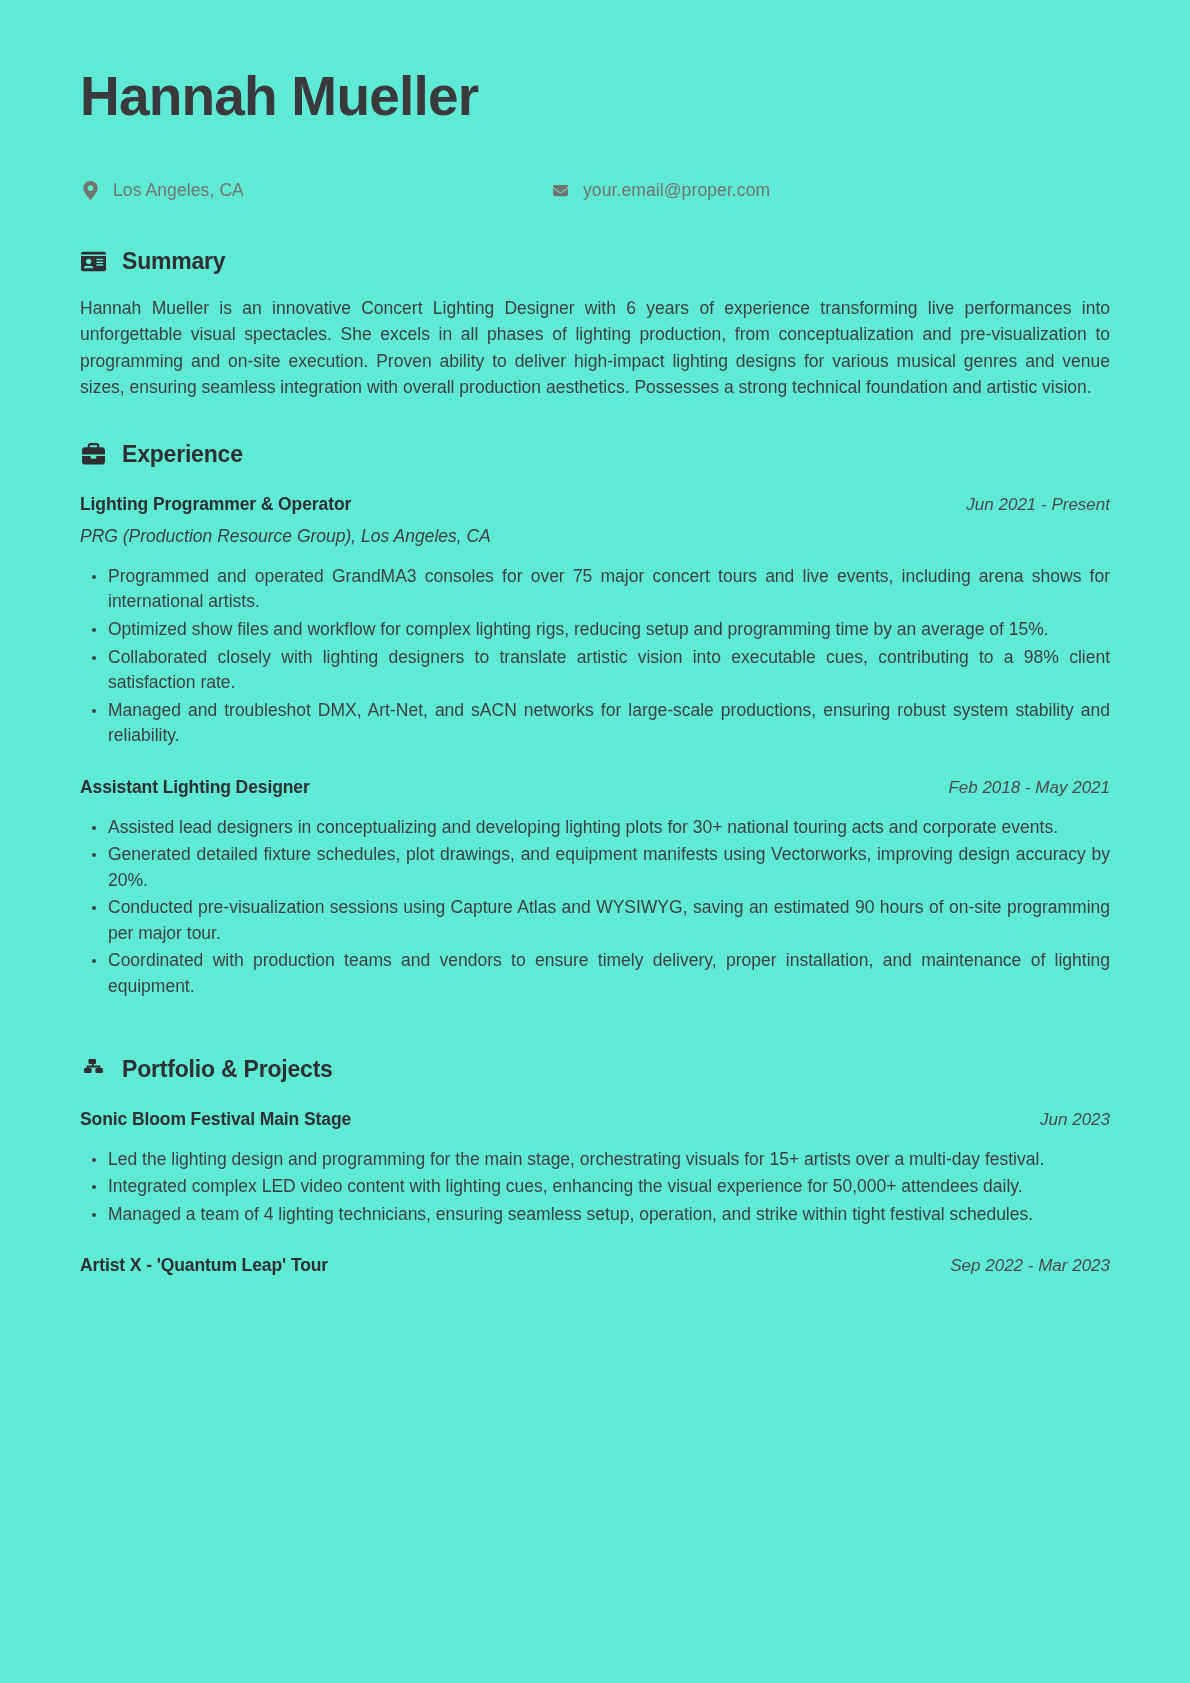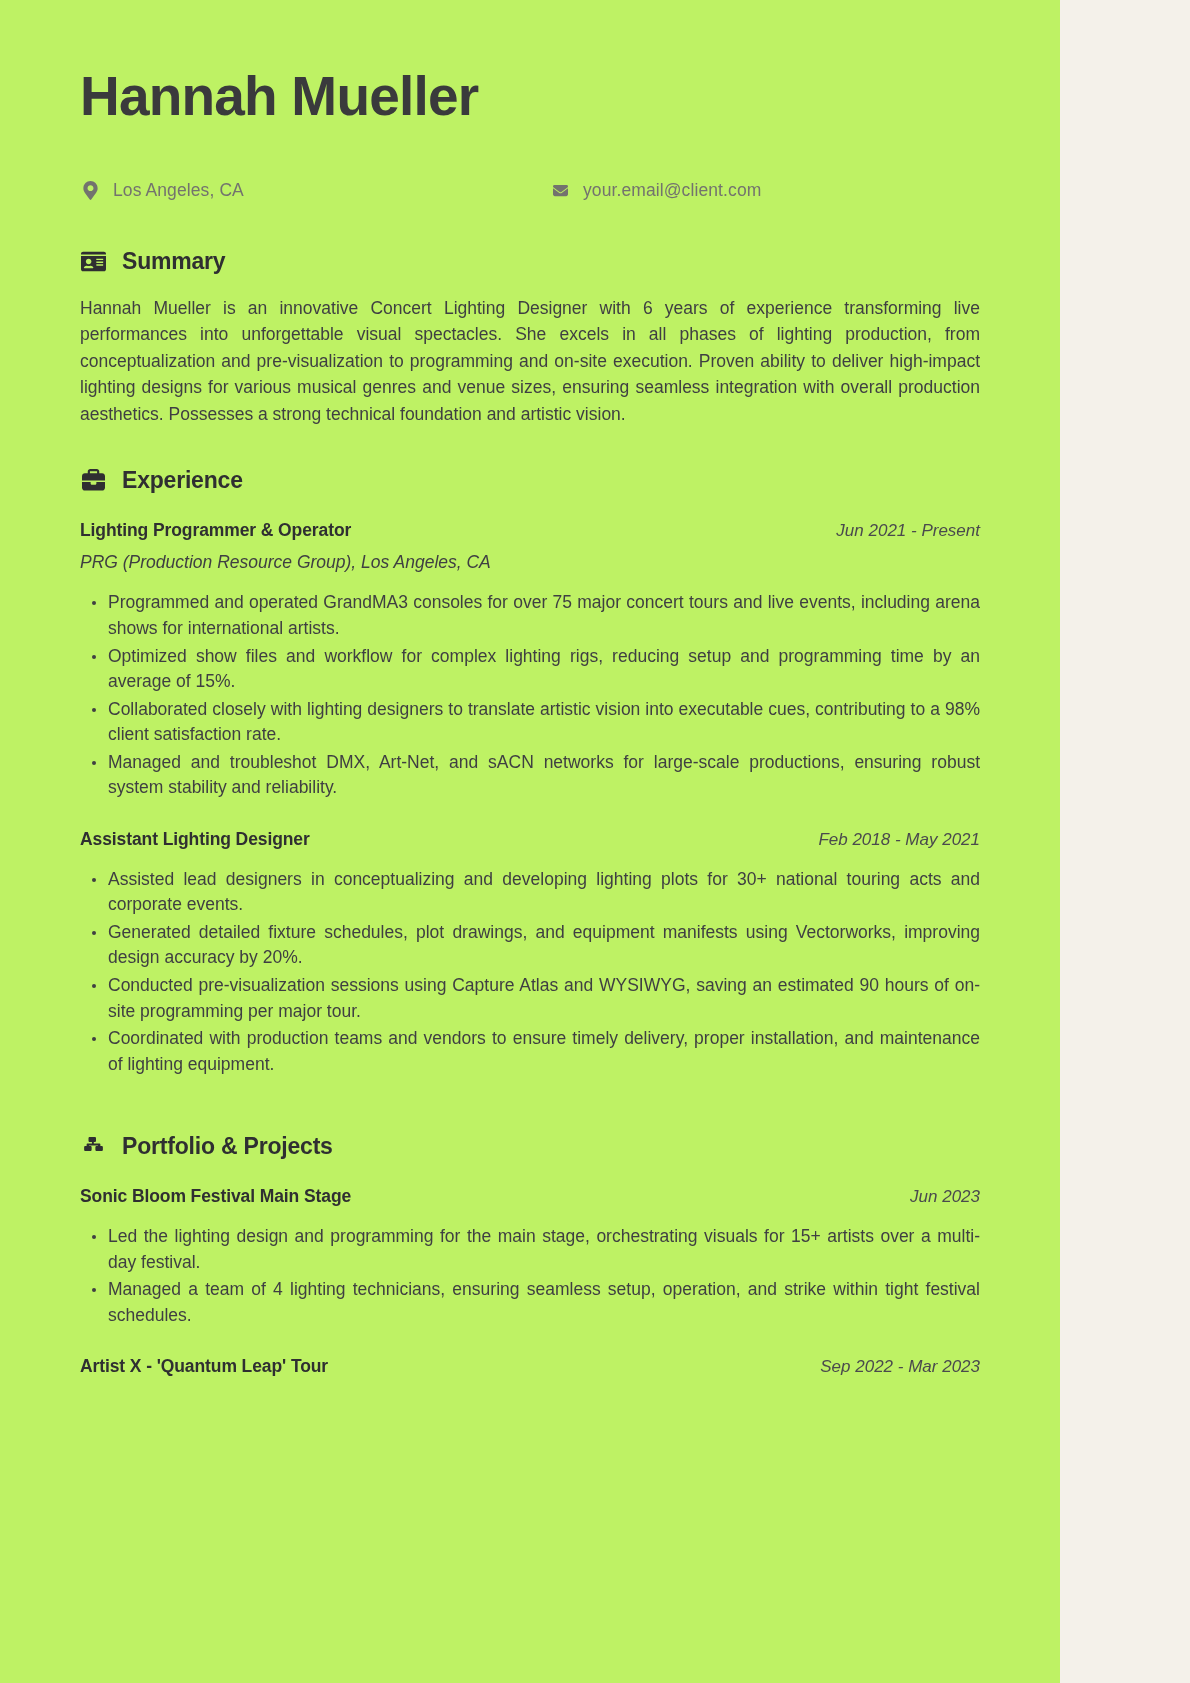--- a/index.html
+++ b/index.html
@@ -8,25 +8,25 @@
   }
   body {
     width: 1190px;
     min-height: 1683px;
     background: #f4f1ea;
     font-family: "Liberation Sans", sans-serif;
     color: #3a3a3c;
     -webkit-font-smoothing: antialiased;
   }
   .page {
-    width: 1060px;
+    width: 1190px;
     min-height: 1683px;
     box-sizing: border-box;
     padding: 56px 80px 20px 80px;
-    background: #bef264;
+    background: #5eead4;
   }
 
   
   .name {
     font-size: 55px;
     font-weight: bold;
     letter-spacing: -0.8px;
     color: #3a3a3c;
     margin: 10px 0 0 0;
     line-height: 1.1;
@@ -177,21 +177,21 @@
         </span>
         <span class="ctext">Los Angeles, CA</span>
       </div>
 
       <div class="contact-item">
         <span class="cicon">
           <svg width="19" height="15" viewBox="0 0 512 512" fill="currentColor" aria-hidden="true">
             <path d="M48 64C21.5 64 0 85.5 0 112c0 15.1 7.1 29.3 19.2 38.4L236.8 313.6c11.4 8.5 27 8.5 38.4 0L492.8 150.4C504.9 141.3 512 127.1 512 112c0-26.5-21.5-48-48-48H48zM0 176V384c0 35.3 28.7 64 64 64H448c35.3 0 64-28.7 64-64V176L294.4 339.2a63.9 63.9 0 0 1-76.8 0L0 176z"></path>
           </svg>
         </span>
-        <span class="ctext">your.email@client.com</span>
+        <span class="ctext">your.email@proper.com</span>
       </div>
 
       <div></div>
     </div>
   </div>
 
   <div class="section">
     <div class="section-head">
       <span class="section-icon">
         <svg width="25" height="25" viewBox="0 0 576 512" fill="currentColor" aria-hidden="true">
@@ -251,20 +251,21 @@
       <span class="section-title">Portfolio &amp; Projects</span>
     </div>
 
     <div class="entry">
       <div class="entry-row">
         <span class="entry-title">Sonic Bloom Festival Main Stage</span>
         <span class="entry-date">Jun 2023</span>
       </div>
       <ul class="bullets">
         <li>Led the lighting design and programming for the main stage, orchestrating visuals for 15+ artists over a multi-day festival.</li>
+        <li>Integrated complex LED video content with lighting cues, enhancing the visual experience for 50,000+ attendees daily.</li>
         <li>Managed a team of 4 lighting technicians, ensuring seamless setup, operation, and strike within tight festival schedules.</li>
       </ul>
     </div>
 
     <div class="entry exp-gap">
       <div class="entry-row">
         <span class="entry-title">Artist X - 'Quantum Leap' Tour</span>
         <span class="entry-date">Sep 2022 - Mar 2023</span>
       </div>
     </div>

